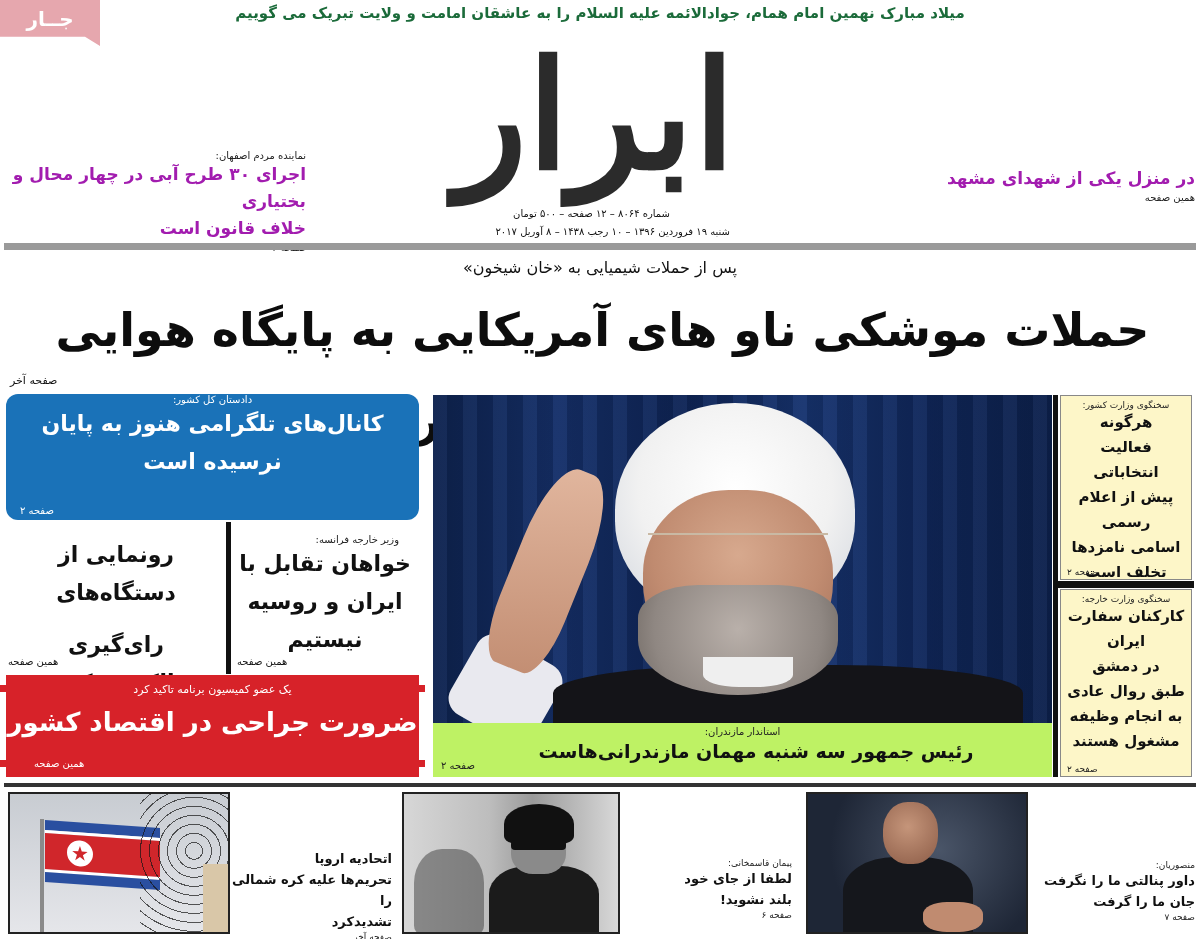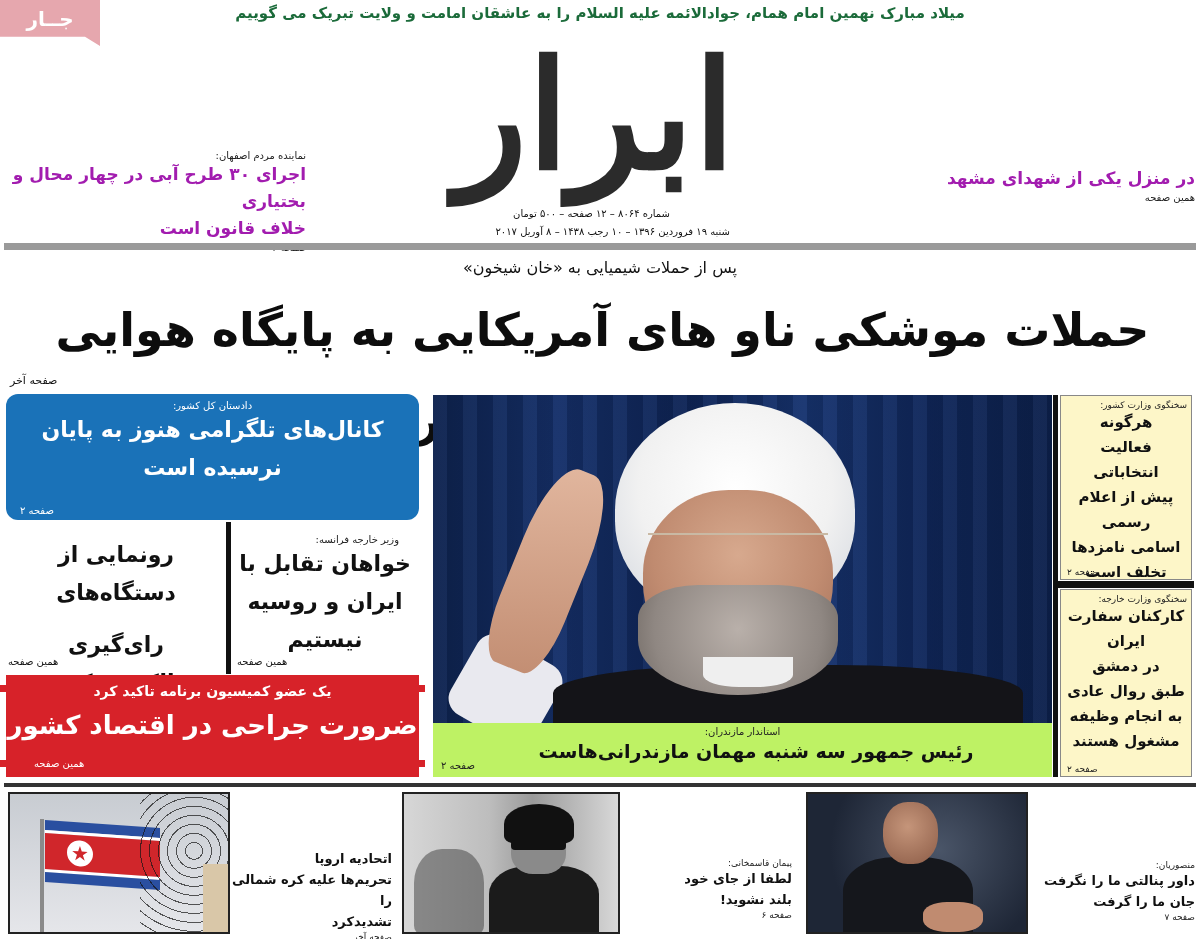--- a/index.html
+++ b/index.html
@@ -24,39 +24,39 @@
   .pageref { font-size: 10px; color: #222; }
 
   .grey-rule { top: 243px; left: 4px; width: 1192px; height: 7px; background: #9a9a9a; }
 
   
   .sup-kicker { top: 258px; left: 300px; width: 600px; text-align: center; font-size: 16px; color: #111; }
   .main-headline { top: 285px; left: 10px; width: 1185px; text-align: center; font-size: 46px; font-weight: bold; color: #0d0d0d; line-height: 90px; letter-spacing: -1px; }
   .main-ref { top: 374px; left: 10px; width: 80px; text-align: left; font-size: 11px; }
 
   
-  .blue-box { top: 394px; left: 6px; width: 413px; height: 126px; background: #1a72b8; border-radius: 12px; color: #fff; text-align: center; padding-top: 6px; }
+  .blue-box { top: 394px; left: 6px; width: 413px; height: 126px; background: #1a72b8; border-radius: 12px; color: #fff; text-align: center; padding-top: 0; }
   .blue-box .kicker { color: #fff; font-size: 10px; }
   .blue-box .head { font-size: 22px; font-weight: bold; line-height: 38px; }
   .blue-box .pageref { position: absolute; left: 14px; bottom: 4px; color: #fff; }
 
   
   .col-divider { top: 522px; left: 226px; width: 5px; height: 152px; background: #111; }
   .col-a { top: 522px; left: 6px; width: 220px; height: 150px; text-align: center; }
   .col-b { top: 522px; left: 233px; width: 184px; height: 150px; text-align: center; }
   .col-head { font-size: 22px; font-weight: bold; line-height: 38px; color: #111; }
   .col-b .kicker { text-align: right; padding-right: 18px; margin-top: 12px; }
   .col-a .col-head { margin-top: 14px; }
   .col-ref-a { top: 656px; left: 8px; font-size: 10px; }
   .col-ref-b { top: 656px; left: 237px; font-size: 10px; }
 
   
   .red-box { top: 675px; left: 6px; width: 413px; height: 102px; background: #d72229; color: #fff; text-align: center; padding-top: 8px; }
   .red-box .dot { position: absolute; width: 7px; height: 7px; background: #d72229; }
-  .red-box .kicker { color: #fff; font-size: 14px; font-weight: bold; }
+  .red-box .kicker { color: #fff; font-size: 11px; }
   .red-box .head { font-size: 26px; font-weight: bold; line-height: 52px; }
   .red-box .pageref { position: absolute; left: 28px; bottom: 8px; color: #fff; }
 
   
   .photo-main { top: 395px; left: 433px; width: 619px; height: 328px; overflow: hidden; background: linear-gradient(90deg,#0e2350 0%,#15306a 20%,#0f2557 40%,#173470 60%,#10275b 80%,#0d214d 100%); }
   .photo-main .stripes { position: absolute; inset: 0; background: repeating-linear-gradient(90deg, rgba(255,255,255,0.03) 0 14px, rgba(0,0,0,0.12) 14px 30px); }
   .turban { position: absolute; left: 182px; top: 8px; width: 240px; height: 215px; border-radius: 50% 50% 45% 45%; background: radial-gradient(circle at 50% 40%, #ffffff 0%, #f1f1f1 55%, #cfd4dc 100%); }
   .face { position: absolute; left: 210px; top: 95px; width: 190px; height: 185px; border-radius: 45% 45% 50% 50%; background: radial-gradient(circle at 50% 35%, #d7a98e 0%, #c08b70 55%, #9b6a55 100%); }
   .beard { position: absolute; left: 205px; top: 190px; width: 200px; height: 110px; border-radius: 30% 30% 50% 50%; background: radial-gradient(circle at 50% 40%, #b9b0aa 0%, #8f8782 70%, #6e6762 100%); }
   .glasses { position: absolute; left: 215px; top: 138px; width: 180px; height: 22px; border-top: 2px solid #c9b9a4; }
@@ -67,21 +67,21 @@
 
   .yellow-caption { top: 723px; left: 433px; width: 619px; height: 54px; background: #bef264; text-align: center; }
   .yellow-caption .kicker { font-size: 10px; padding-top: 3px; }
   .yellow-caption .head { font-size: 19px; font-weight: bold; line-height: 28px; padding-left: 27px; }
   .yellow-caption .pageref { position: absolute; left: 8px; bottom: 6px; }
 
   
   .side-box { left: 1060px; width: 132px; background: #fdf6c8; border: 1px solid #888; text-align: center; padding: 4px 4px 0; }
   .side-box1 { top: 395px; height: 185px; }
   .side-box2 { top: 589px; height: 188px; }
-  .side-box .kicker { font-size: 9px; text-align: right; }
+  .side-box .kicker { font-size: 9px; }
   .side-box .head { font-size: 15px; font-weight: bold; line-height: 25px; }
   .side-box .pageref { position: absolute; left: 6px; bottom: 2px; font-size: 9px; }
   .side-sep { top: 581px; left: 1058px; width: 136px; height: 7px; background: #111; }
   .yellow-edge { top: 395px; left: 1053px; width: 5px; height: 382px; background: #111; }
 
   
   .bottom-rule { top: 783px; left: 4px; width: 1192px; height: 4px; background: #333; }
 
   
   .b-photo { top: 792px; height: 142px; border: 2px solid #222; overflow: hidden; }

